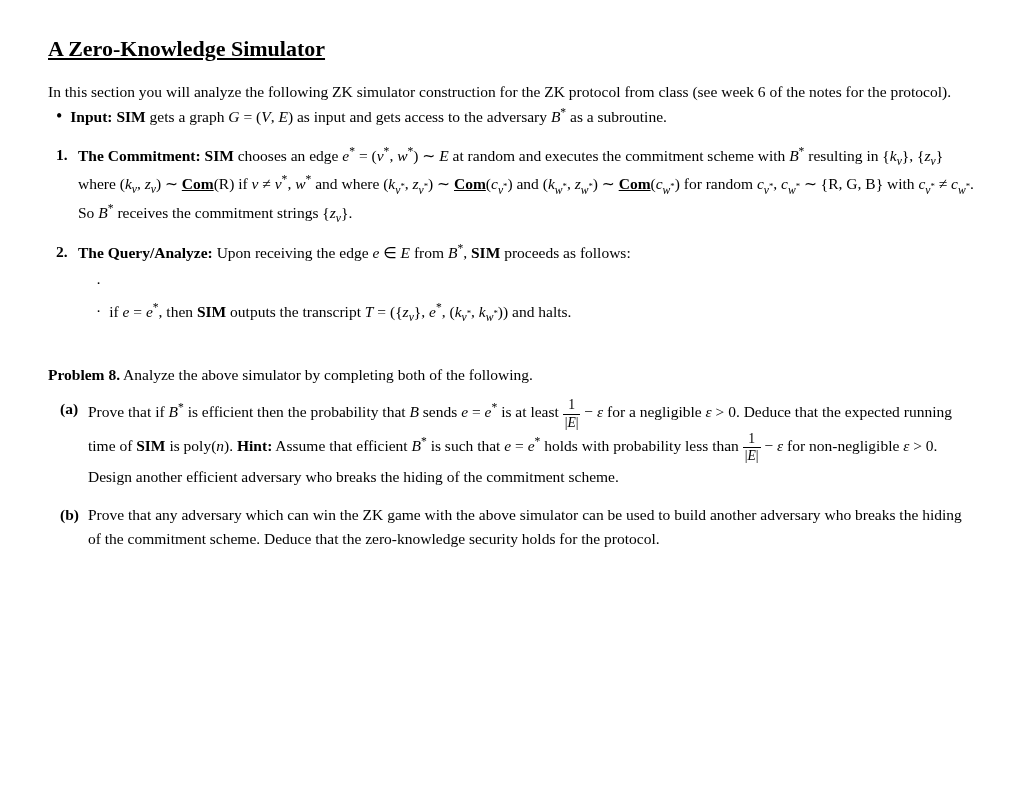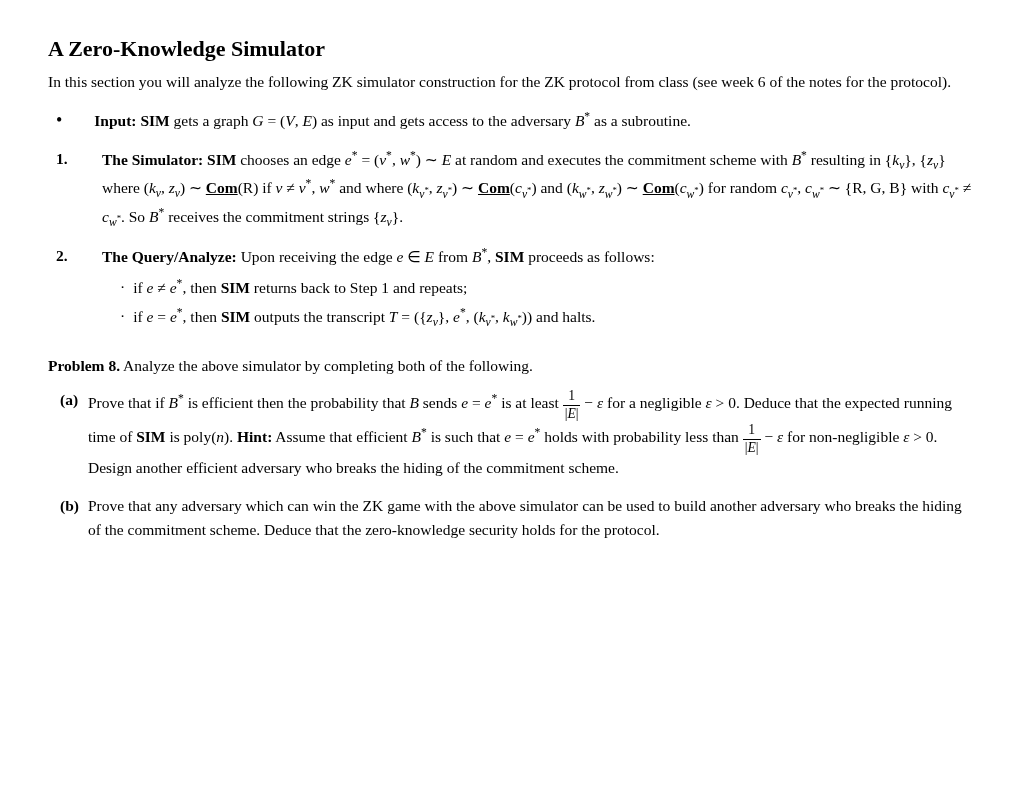--- a/index.html
+++ b/index.html
@@ -8,25 +8,25 @@
       color: #000;
       font-family: "Computer Modern", "Latin Modern", Georgia, "Times New Roman", serif;
       font-size: 15.5px;
       line-height: 1.55;
       padding: 32px 48px 40px 48px;
       max-width: 1024px;
     }
     h1 {
       font-size: 22px;
       font-weight: bold;
-      margin-bottom: 4px;
+      margin-bottom: 14px;
       font-family: inherit;
+      text-decoration: underline;
     }
     .intro {
-      margin-bottom: 14px;
     }
     .section {
       margin-bottom: 12px;
     }
     .bullet-item {
       display: flex;
       align-items: flex-start;
       margin-bottom: 10px;
       margin-left: 8px;
     }
@@ -43,37 +43,36 @@
       margin-left: 8px;
     }
     .numbered-label {
       font-weight: bold;
       margin-right: 0;
       flex-shrink: 0;
       min-width: 22px;
     }
     .item-content {
       flex: 1;
-      margin-left: 24px;
     }
     .sub-items {
       margin-top: 6px;
       margin-left: 18px;
     }
     .sub-item {
       display: flex;
       align-items: flex-start;
       margin-bottom: 4px;
     }
     .sub-dot {
       margin-right: 8px;
       flex-shrink: 0;
     }
     .problem-header {
-      margin-top: 18px;
+      margin-top: 32px;
       margin-bottom: 10px;
     }
     .problem-parts {
       margin-left: 12px;
     }
     .part-item {
       display: flex;
       align-items: flex-start;
       margin-bottom: 14px;
     }
@@ -112,37 +111,36 @@
       <span> <span class="sim">SIM</span> gets a graph <span class="mathit">G</span> = (<span class="mathit">V</span>, <span class="mathit">E</span>) as input and gets access to the adversary <span class="mathit">B</span><sup>*</sup> as a subroutine.</span>
     </span>
   </div>
 </div>
 
 <div class="section">
 
   <div class="numbered-item">
     <span class="numbered-label bold">1.</span>
     <span class="item-content">
-      <span class="bold"> The Simulator:</span>
+      <span class="bold"> The Commitment:</span>
       <span> <span class="sim">SIM</span> chooses an edge <span class="mathit">e</span><sup>*</sup> = (<span class="mathit">v</span><sup>*</sup>, <span class="mathit">w</span><sup>*</sup>) ∼ <span class="mathit">E</span> at random and executes the commitment scheme with <span class="mathit">B</span><sup>*</sup> resulting in {<span class="mathit">k</span><sub><span class="mathit">v</span></sub>}, {<span class="mathit">z</span><sub><span class="mathit">v</span></sub>} where (<span class="mathit">k</span><sub><span class="mathit">v</span></sub>, <span class="mathit">z</span><sub><span class="mathit">v</span></sub>) ∼ <span class="mathrm bold">Com</span>(R) if <span class="mathit">v</span> ≠ <span class="mathit">v</span><sup>*</sup>, <span class="mathit">w</span><sup>*</sup> and where (<span class="mathit">k</span><sub><span class="mathit">v</span><sup>*</sup></sub>, <span class="mathit">z</span><sub><span class="mathit">v</span><sup>*</sup></sub>) ∼ <span class="mathrm bold">Com</span>(<span class="mathit">c</span><sub><span class="mathit">v</span><sup>*</sup></sub>) and (<span class="mathit">k</span><sub><span class="mathit">w</span><sup>*</sup></sub>, <span class="mathit">z</span><sub><span class="mathit">w</span><sup>*</sup></sub>) ∼ <span class="mathrm bold">Com</span>(<span class="mathit">c</span><sub><span class="mathit">w</span><sup>*</sup></sub>) for random <span class="mathit">c</span><sub><span class="mathit">v</span><sup>*</sup></sub>, <span class="mathit">c</span><sub><span class="mathit">w</span><sup>*</sup></sub> ∼ {R, G, B} with <span class="mathit">c</span><sub><span class="mathit">v</span><sup>*</sup></sub> ≠ <span class="mathit">c</span><sub><span class="mathit">w</span><sup>*</sup></sub>. So <span class="mathit">B</span><sup>*</sup> receives the commitment strings {<span class="mathit">z</span><sub><span class="mathit">v</span></sub>}.</span>
     </span>
   </div>
 </div>
 
 <div class="section">
 
   <div class="numbered-item">
     <span class="numbered-label bold">2.</span>
     <span class="item-content">
       <span class="bold"> The Query/Analyze:</span>
       <span> Upon receiving the edge <span class="mathit">e</span> ∈ <span class="mathit">E</span> from <span class="mathit">B</span><sup>*</sup>, <span class="sim">SIM</span> proceeds as follows:</span>
       <div class="sub-items">
         <div class="sub-item">
           <span class="sub-dot">·</span>
-          <span>if <span class="mathit">e</span> ≠ <span class="mathit">e</span><sup>*</sup>, then <span class="sim">SIM</span> returns back to Step 1 and repeats;</span>
         </div>
         <div class="sub-item">
           <span class="sub-dot">·</span>
           <span>if <span class="mathit">e</span> = <span class="mathit">e</span><sup>*</sup>, then <span class="sim">SIM</span> outputs the transcript <span class="mathit">T</span> = <span style="font-style:normal">(</span>{<span class="mathit">z</span><sub><span class="mathit">v</span></sub>}, <span class="mathit">e</span><sup>*</sup>, (<span class="mathit">k</span><sub><span class="mathit">v</span><sup>*</sup></sub>, <span class="mathit">k</span><sub><span class="mathit">w</span><sup>*</sup></sub>)<span style="font-style:normal">)</span> and halts.</span>
         </div>
       </div>
     </span>
   </div>
 </div>
 

